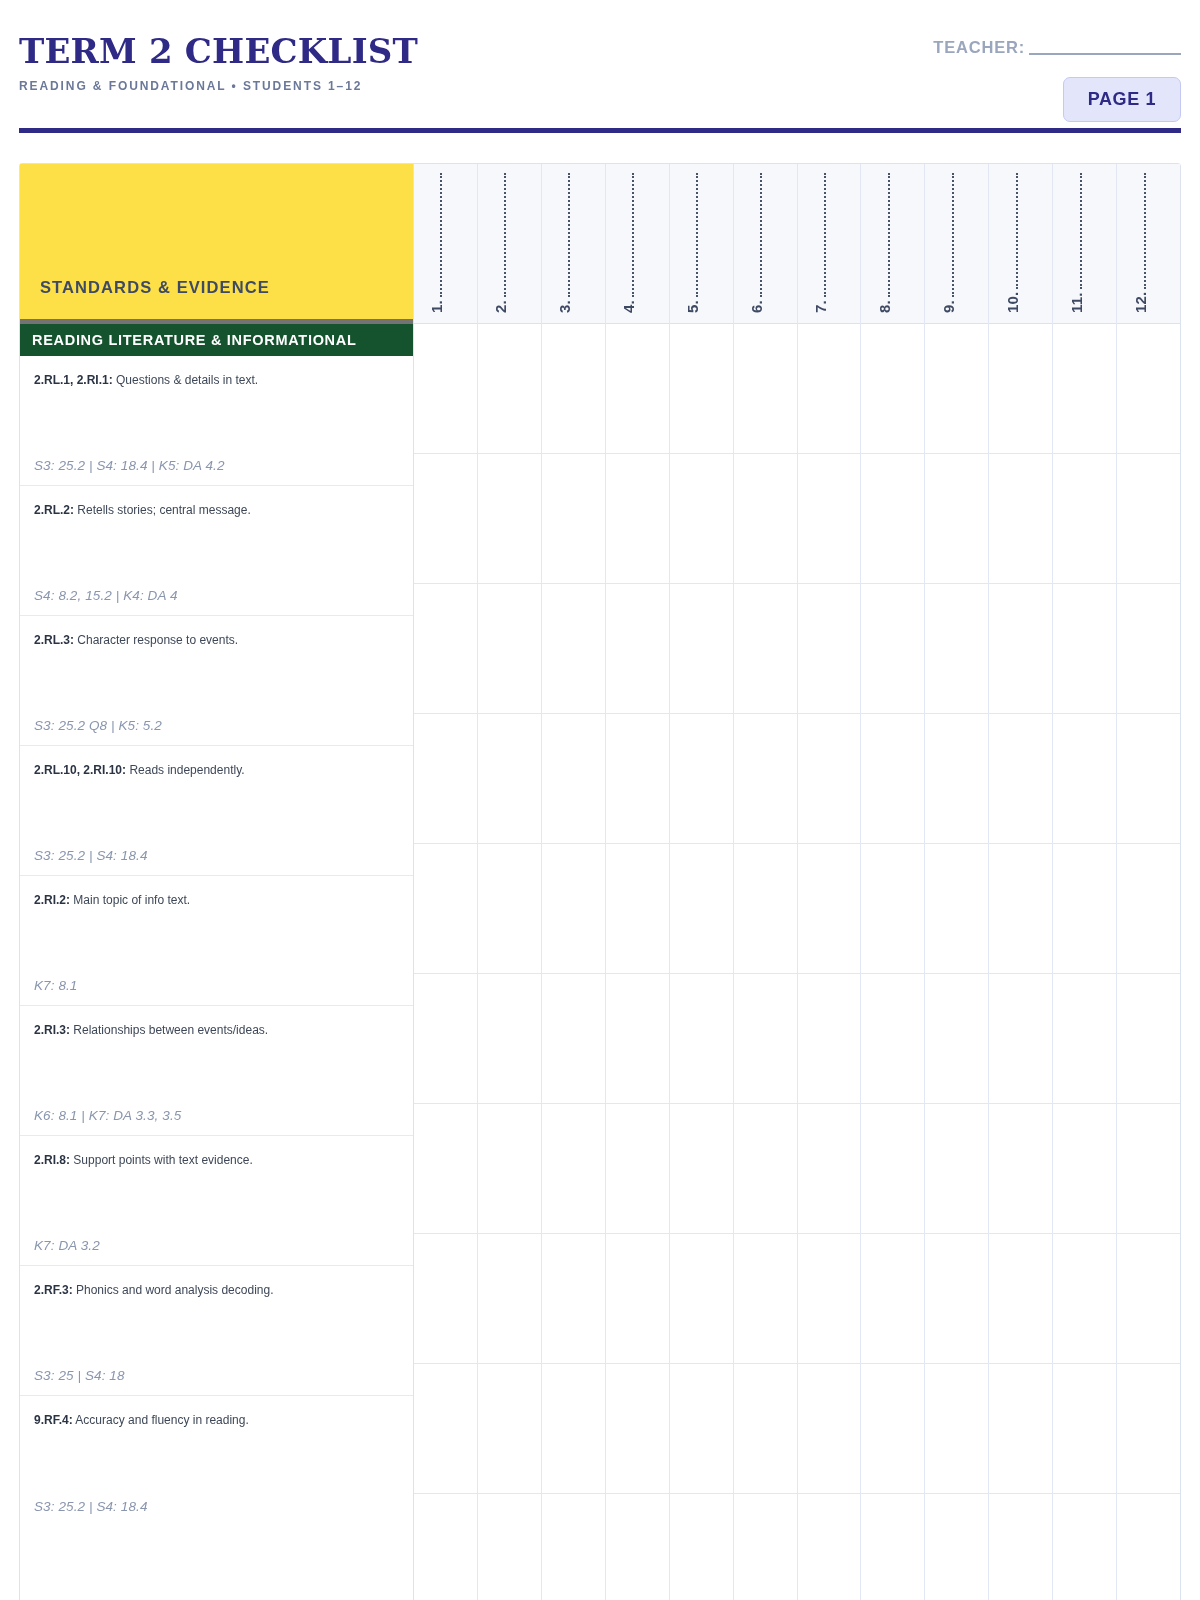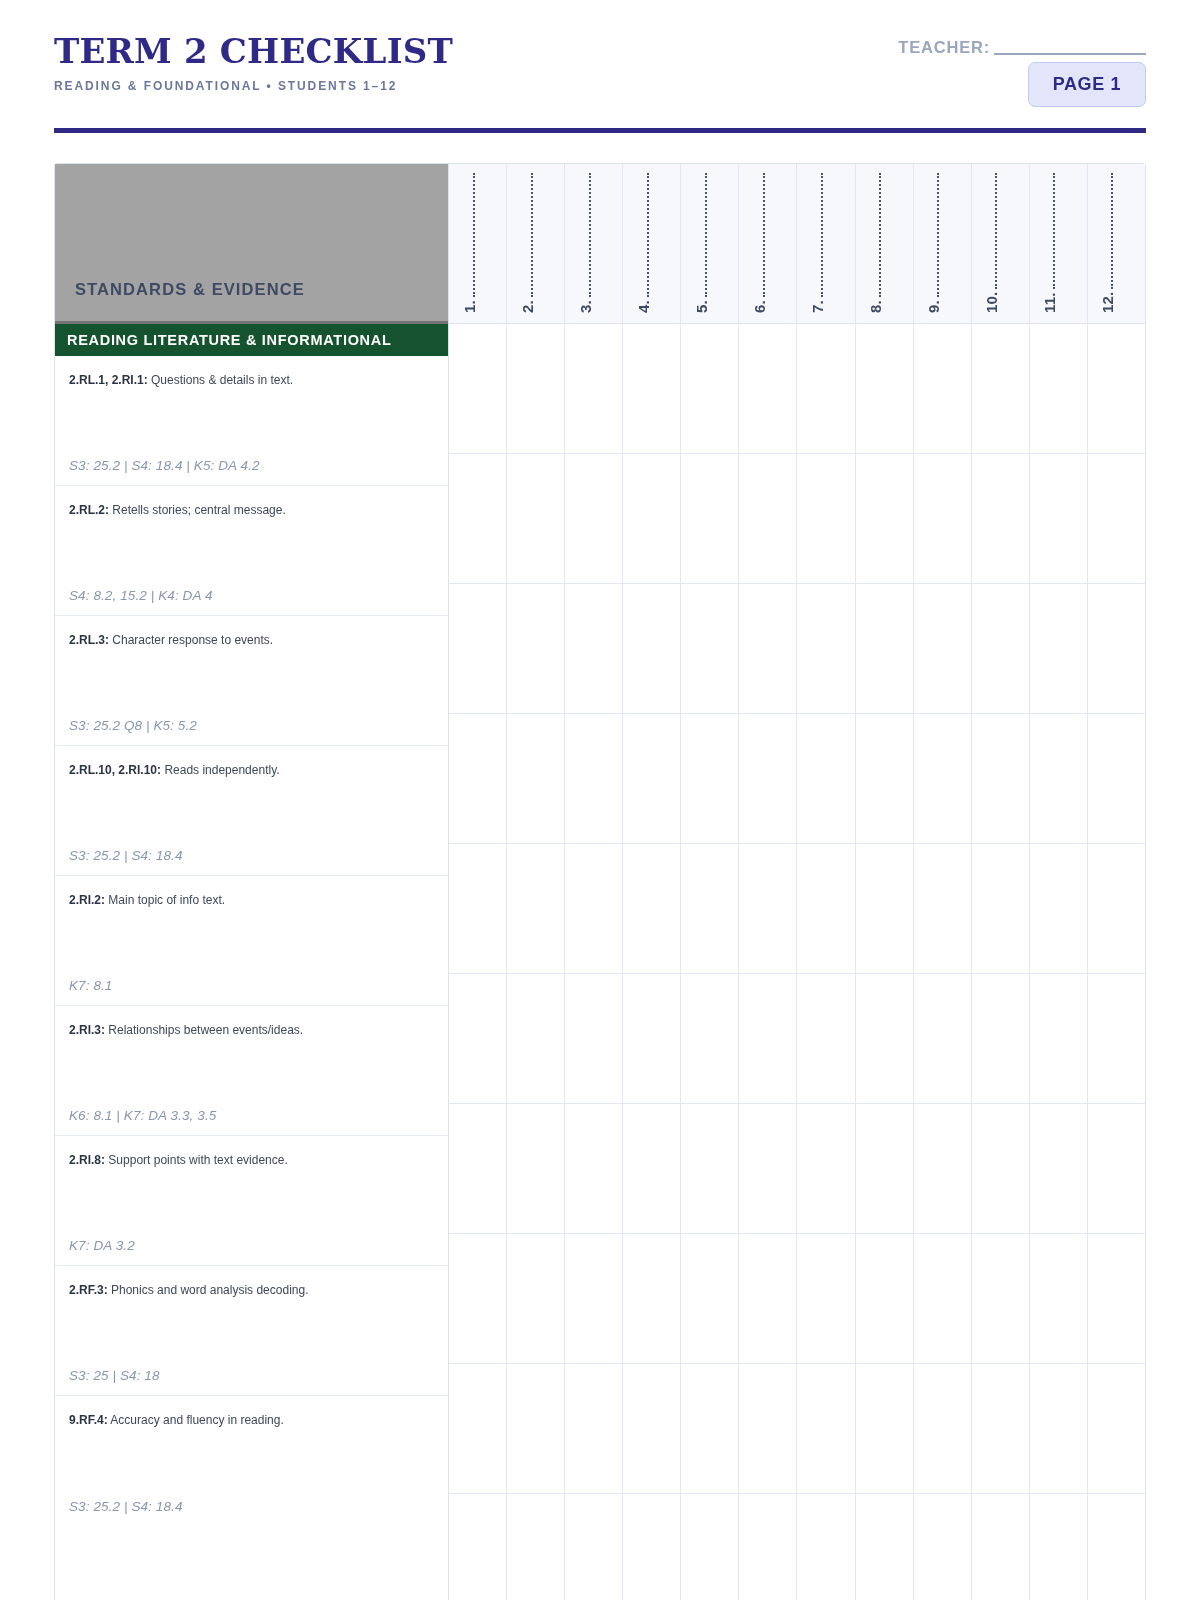--- a/index.html
+++ b/index.html
@@ -9,21 +9,21 @@
     background: #ffffff;
     font-family: "Liberation Sans", sans-serif;
     -webkit-font-smoothing: antialiased;
   }
 
   .page {
     width: 1200px;
     height: 1600px;
     position: relative;
     overflow: hidden;
-    padding: 0 54px;
+    padding: 0 19px;
   }
 
   
   .header {
     position: relative;
     height: 122px;
     padding-top: 34px;
   }
   .header-left { position: absolute; left: 0; top: 34px; }
   .doc-title {
@@ -60,21 +60,21 @@
   .teacher-blank {
     display: inline-block;
     width: 152px;
     border-bottom: 2px solid #9aa6bd;
     margin-left: 4px;
     vertical-align: -2px;
     height: 14px;
   }
   .page-badge {
     display: inline-block;
-    margin-top: 5px;
+    margin-top: 20px;
     background: #e3e6fb;
     border: 1px solid #c3c9f2;
     border-radius: 7px;
     padding: 11px 24px;
     font-size: 18px;
     font-weight: 700;
     letter-spacing: 0.6px;
     color: #2e2a86;
   }
 
@@ -96,22 +96,22 @@
 
   .col-standards {
     width: 394px;
     flex: 0 0 394px;
     border-right: 1px solid #dde2ef;
     background: #ffffff;
   }
 
   .std-head {
     height: 160px;
-    background: #a3a3a3;
-    border-bottom: 3px solid #737373;
+    background: #fde047;
+    border-bottom: 5px solid #737373;
     display: flex;
     align-items: flex-end;
     padding: 0 0 22px 20px;
   }
   .std-head-label {
     font-size: 16.5px;
     font-weight: 700;
     letter-spacing: 1.1px;
     color: #3e4a63;
   }

